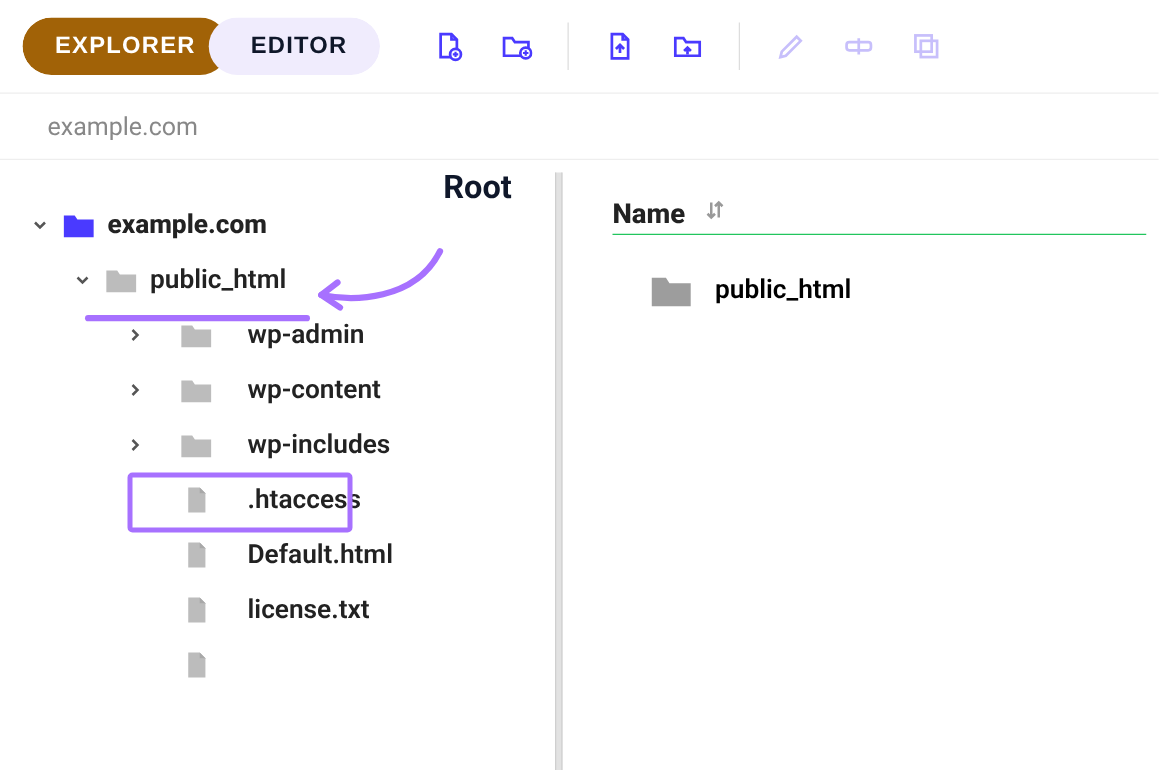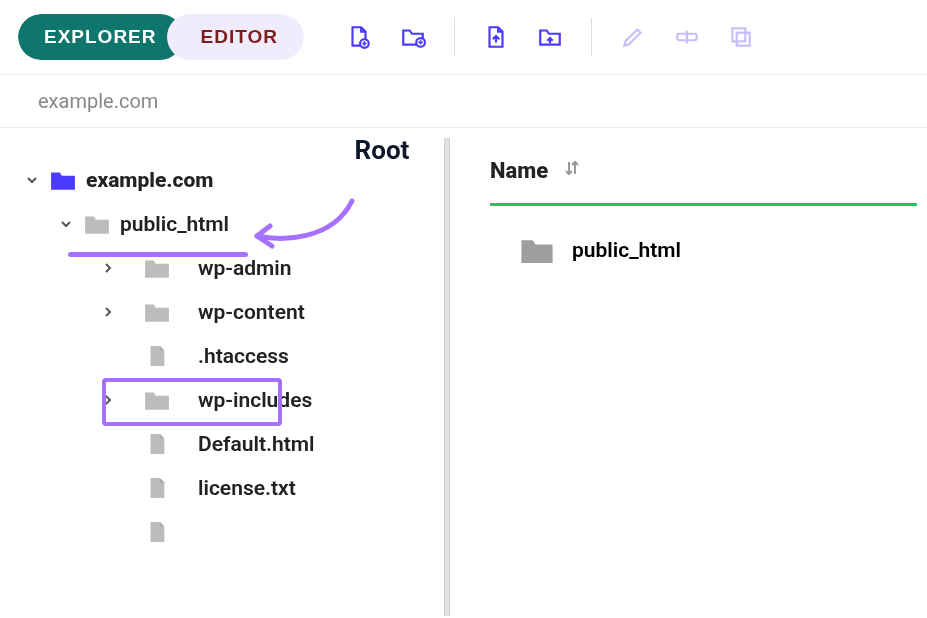--- a/index.html
+++ b/index.html
@@ -29,27 +29,27 @@
   .pill {
     font-weight: 800;
     font-size: 19px;
     letter-spacing: 1px;
     padding: 12px 26px;
     cursor: pointer;
     border: none;
     background: transparent;
   }
   .pill.active {
-    background: #0f766e;
+    background: #a16207;
     color: #fff;
     border-radius: 999px;
   }
   .pill.inactive {
     background: #f0ecfd;
-    color: #7f1d1d;
+    color: #0f172a;
     border-radius: 999px;
     margin-left: -16px;
     padding-left: 34px;
   }
   .tb-icons {
     display: flex;
     align-items: center;
     gap: 0;
   }
   .tb-btn {
@@ -181,22 +181,22 @@
   }
 
   
   .col-head {
     display: flex;
     align-items: center;
     gap: 14px;
     font-size: 22px;
     font-weight: 800;
     color: #222;
-    padding-bottom: 20px;
-    border-bottom: 3px solid #22c55e;
+    padding-bottom: 3px;
+    border-bottom: 1px solid #22c55e;
   }
   .sort-icon { color: #888; }
   .right-row {
     display: flex;
     align-items: center;
     gap: 18px;
     padding: 30px 0 0 30px;
     font-size: 21px;
     font-weight: 600;
     cursor: pointer;
@@ -315,37 +315,37 @@
               <svg width="12" height="12" viewBox="0 0 12 12">
                 <path d="M4 2l4 4-4 4" fill="none" stroke="#555" stroke-width="2"></path>
               </svg>
             </span>
             <span class="icon-folder-grey"><svg viewBox="0 0 24 20">
                 <path d="M1 3h8l2 3h12v13H1z" fill="#bcbcbc"></path>
               </svg></span>
             <span class="lbl">wp-content</span>
           </div>
           <div class="row indent-2">
-            <span class="chevron"></span>
-            <span class="icon-doc"><svg viewBox="0 0 20 24">
-                <path d="M3 1h10l5 5v17H3z" fill="#bcbcbc"></path>
-                <path d="M13 1v5h5" fill="#a8a8a8"></path>
-              </svg></span>
-            <span class="lbl">.htaccess</span>
-          </div>
-          <div class="row indent-2">
             <span class="chevron">
               <svg width="12" height="12" viewBox="0 0 12 12">
                 <path d="M4 2l4 4-4 4" fill="none" stroke="#555" stroke-width="2"></path>
               </svg>
             </span>
             <span class="icon-folder-grey"><svg viewBox="0 0 24 20">
                 <path d="M1 3h8l2 3h12v13H1z" fill="#bcbcbc"></path>
               </svg></span>
             <span class="lbl">wp-includes</span>
+          </div>
+          <div class="row indent-2">
+            <span class="chevron"></span>
+            <span class="icon-doc"><svg viewBox="0 0 20 24">
+                <path d="M3 1h10l5 5v17H3z" fill="#bcbcbc"></path>
+                <path d="M13 1v5h5" fill="#a8a8a8"></path>
+              </svg></span>
+            <span class="lbl">.htaccess</span>
           </div>
           <div class="row indent-2">
             <span class="chevron"></span>
             <span class="icon-doc"><svg viewBox="0 0 20 24">
                 <path d="M3 1h10l5 5v17H3z" fill="#bcbcbc"></path>
                 <path d="M13 1v5h5" fill="#a8a8a8"></path>
               </svg></span>
             <span class="lbl">Default.html</span>
           </div>
           <div class="row indent-2">

